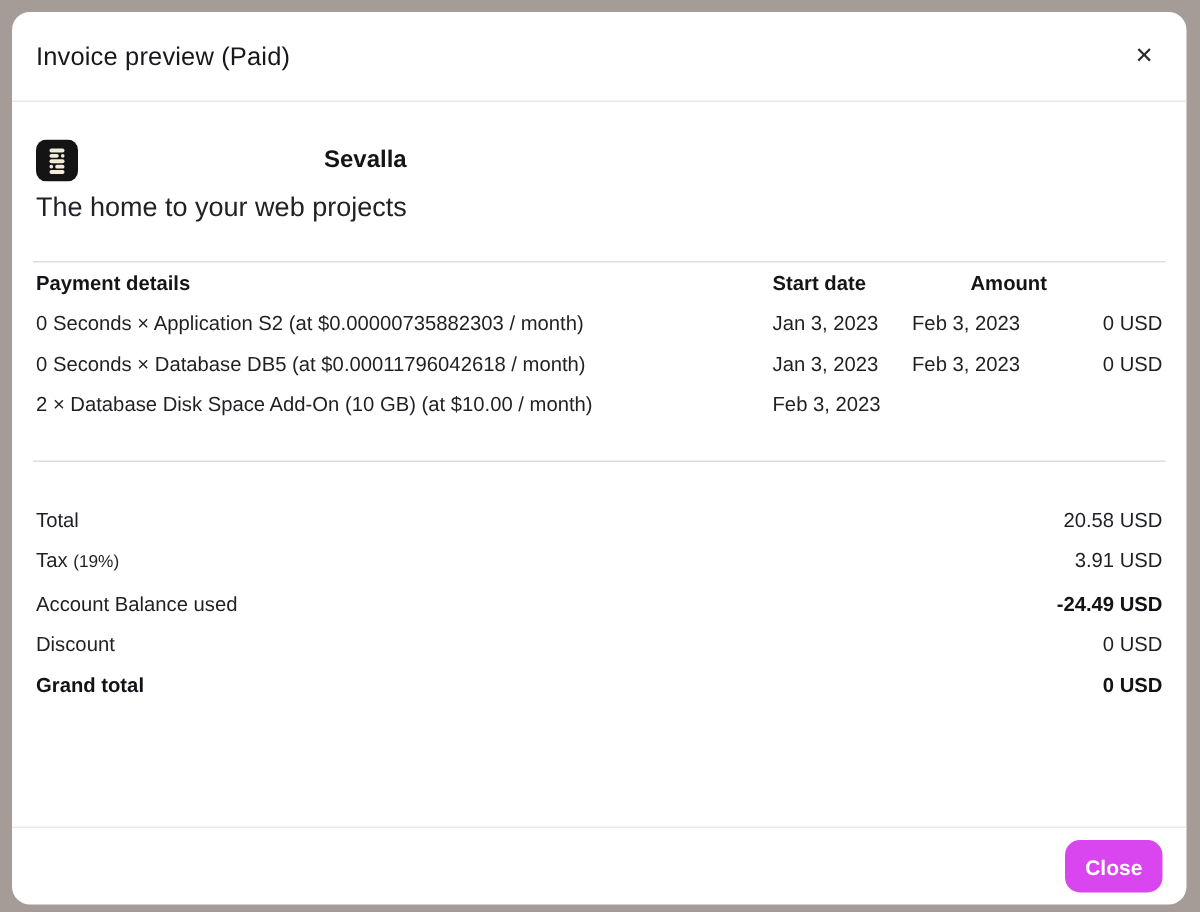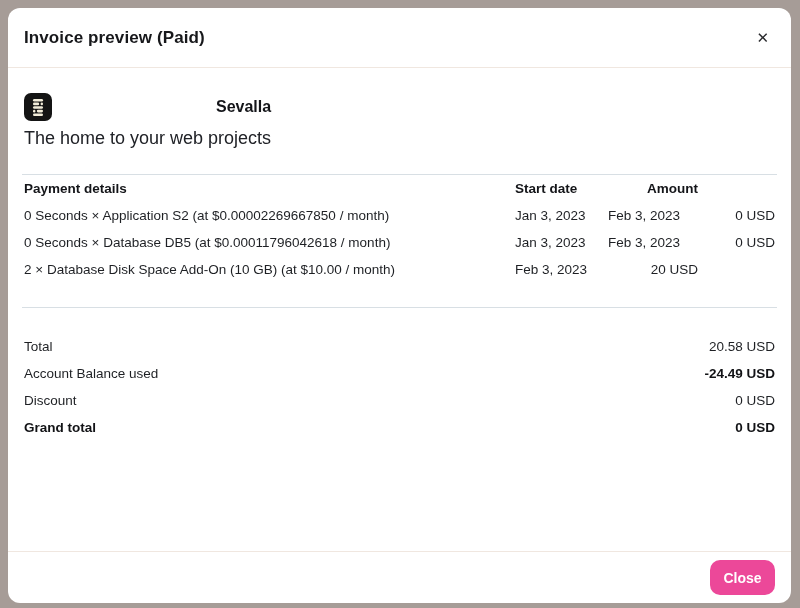--- a/index.html
+++ b/index.html
@@ -17,21 +17,21 @@
     width: 783px; height: 595px;
     background: #ffffff; border-radius: 12px;
     overflow: hidden;
   }
   .modal-header {
     height: 60px; display: flex; align-items: center;
     justify-content: space-between;
     padding: 0 18px 0 16px;
     border-bottom: 1px solid #f0e7e0;
   }
-  .title { font-size: 17px; font-weight: 700; color: #17181b; letter-spacing: .1px; }
+  .title { font-size: 17px; font-weight: 400; color: #17181b; letter-spacing: .1px; }
   .close-x {
     background: none; border: none; cursor: pointer;
     font-size: 15px; color: #2a2b2e; line-height: 1; padding: 4px;
     font-family: "Liberation Sans", sans-serif;
   }
   .modal-body { padding: 0 16px; }
   .top-row { margin-top: 25px; display: flex; justify-content: space-between; }
   .brand-row { display: flex; align-items: center; gap: 7px; justify-content: space-between; }
   .logo { width: 28px; height: 28px; display: inline-block; }
   .brand-name { font-size: 16px; font-weight: 700; color: #141519; }
@@ -52,21 +52,21 @@
   .trow { display: flex; justify-content: space-between; font-size: 13.5px; line-height: 27px; }
   .pct { font-size: 11.5px; }
   .b { font-weight: 700; color: #121316; }
   .modal-footer {
     position: absolute; left: 0; right: 0; bottom: 0; height: 52px;
     border-top: 1px solid #f0e7e0;
     display: flex; align-items: center; justify-content: flex-end;
     padding: 0 16px;
   }
   .close-btn {
-    background: #ec4899; color: #ffffff; border: none; cursor: pointer;
+    background: #d946ef; color: #ffffff; border: none; cursor: pointer;
     border-radius: 10px; height: 35px; width: 65px;
     font-size: 14px; font-weight: 600;
     font-family: "Liberation Sans", sans-serif;
   }
 </style>
 </head>
 <body>
 
 <div class="backdrop">
   <div class="modal">
@@ -104,44 +104,47 @@
 
       <hr class="divider div1">
 
       <div class="table">
         <div class="row thead">
           <span class="c-desc">Payment details</span>
           <span class="c-start">Start date</span>
           <span class="c-amt">Amount</span>
         </div>
         <div class="row">
-          <span class="c-desc">0 Seconds × Application S2 (at $0.00002269667850 / month)</span>
+          <span class="c-desc">0 Seconds × Application S2 (at $0.00000735882303 / month)</span>
           <span class="c-start">Jan 3, 2023</span>
           <span class="c-end">Feb 3, 2023</span>
           <span class="c-amt">0 USD</span>
         </div>
         <div class="row">
           <span class="c-desc">0 Seconds × Database DB5 (at $0.00011796042618 / month)</span>
           <span class="c-start">Jan 3, 2023</span>
           <span class="c-end">Feb 3, 2023</span>
           <span class="c-amt">0 USD</span>
         </div>
         <div class="row">
           <span class="c-desc">2 × Database Disk Space Add-On (10 GB) (at $10.00 / month)</span>
           <span class="c-start">Feb 3, 2023</span>
-          <span class="c-amt">20 USD</span>
         </div>
       </div>
 
       <hr class="divider div2">
 
       <div class="totals">
         <div class="trow">
           <span>Total</span>
           <span>20.58 USD</span>
+        </div>
+        <div class="trow">
+          <span><span>Tax</span> <span class="pct">(19%)</span></span>
+          <span>3.91 USD</span>
         </div>
         <div class="trow">
           <span>Account Balance used</span>
           <span class="b">-24.49 USD</span>
         </div>
         <div class="trow">
           <span>Discount</span>
           <span>0 USD</span>
         </div>
         <div class="trow">

